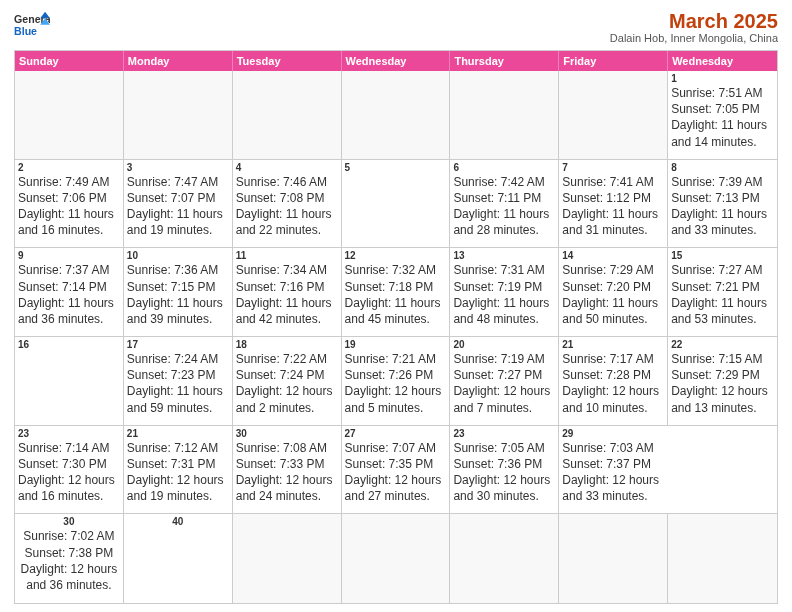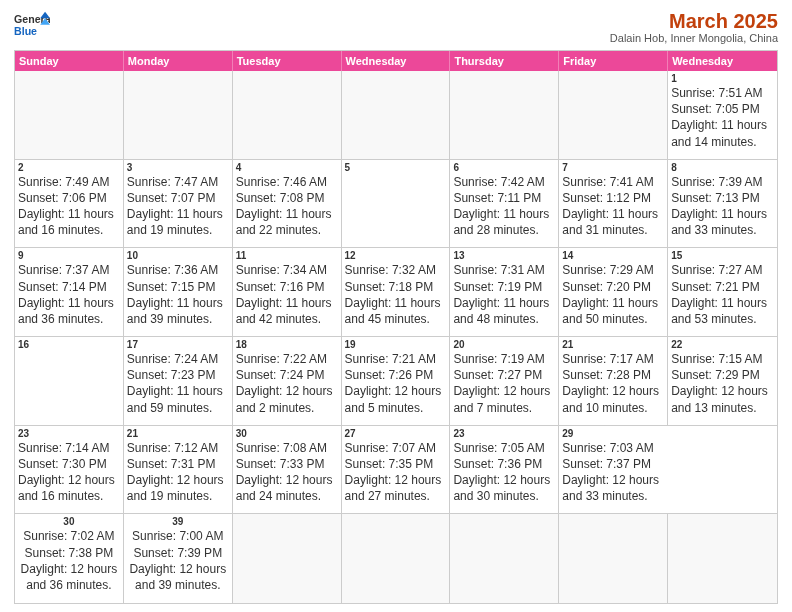--- a/index.html
+++ b/index.html
@@ -337,25 +337,21 @@
         </div>
         <div class="cal-week">
           <div class="cal-cell">
             <div class="day-num">30</div>
             <div class="day-info">Sunrise: 7:02 AM
 Sunset: 7:38 PM
 Daylight: 12 hours
 and 36 minutes.</div>
           </div>
           <div class="cal-cell">
-            <div class="day-num">39</div>
-            <div class="day-info">Sunrise: 7:00 AM
-Sunset: 7:39 PM
-Daylight: 12 hours
-and 39 minutes.</div>
+            <div class="day-num">40</div>
           </div>
           <div class="cal-cell empty"></div>
           <div class="cal-cell empty"></div>
           <div class="cal-cell empty"></div>
           <div class="cal-cell empty"></div>
           <div class="cal-cell empty"></div>
         </div>
       </div>
   </div>
 </div>

